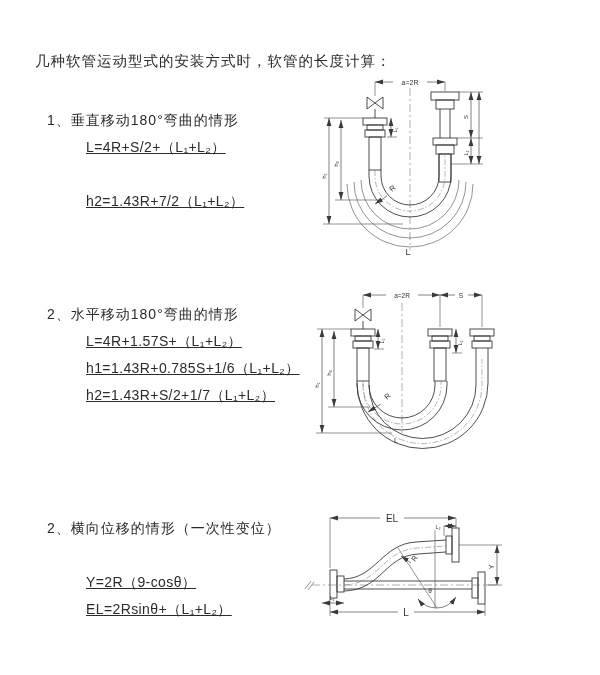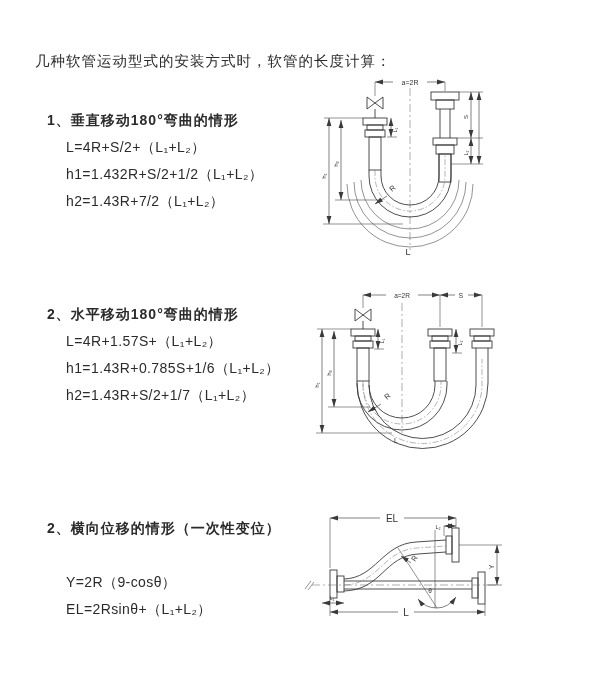--- a/index.html
+++ b/index.html
@@ -11,26 +11,27 @@
     color:#2b2b2b;
     overflow:hidden;
     border-bottom:2px solid #c9c9c9;
   }
   .title{
     position:absolute;left:35px;top:24px;
     font-size:14.5px;font-weight:400;letter-spacing:1px;margin-top:28px;
   }
   .sec-head{
     position:absolute;left:47px;
-    font-size:14px;font-weight:700;letter-spacing:1px;
+    font-size:14px;font-weight:400;letter-spacing:1px;
   }
   .formula{
-    position:absolute;left:66px;
+    position:absolute;left:86px;
     font-size:14px;font-weight:500;letter-spacing:.4px;
     white-space:nowrap;
+    text-decoration:underline;
   }
   .diagram{position:absolute;}
   svg text{
     font-family:"Liberation Sans","DejaVu Sans",sans-serif;
     fill:#333;
   }
   svg .ln{stroke:#3a3a3a;stroke-width:.9;fill:none;}
   svg .thin{stroke:#4a4a4a;stroke-width:.6;fill:none;}
   svg .dim{stroke:#4a4a4a;stroke-width:.7;fill:none;}
   svg .cl{stroke:#6a6a6a;stroke-width:.55;fill:none;stroke-dasharray:8 3 2 3;}
@@ -38,21 +39,20 @@
 </style>
 </head>
 <body>
 
 <div class="page">
 
   <div class="title">几种软管运动型式的安装方式时，软管的长度计算：</div>
 
   <div class="sec-head" style="top:112px">1、垂直移动180°弯曲的情形</div>
   <div class="formula" style="top:139px">L=4R+S/2+（L₁+L₂）</div>
-  <div class="formula" style="top:166px">h1=1.432R+S/2+1/2（L₁+L₂）</div>
   <div class="formula" style="top:193px">h2=1.43R+7/2（L₁+L₂）</div>
 
   <div class="sec-head" style="top:306px">2、水平移动180°弯曲的情形</div>
   <div class="formula" style="top:333px">L=4R+1.57S+（L₁+L₂）</div>
   <div class="formula" style="top:360px">h1=1.43R+0.785S+1/6（L₁+L₂）</div>
   <div class="formula" style="top:387px">h2=1.43R+S/2+1/7（L₁+L₂）</div>
 
   <div class="sec-head" style="top:520px">2、横向位移的情形（一次性变位）</div>
   <div class="formula" style="top:574px">Y=2R（9-cosθ）</div>
   <div class="formula" style="top:601px">EL=2Rsinθ+（L₁+L₂）</div>

